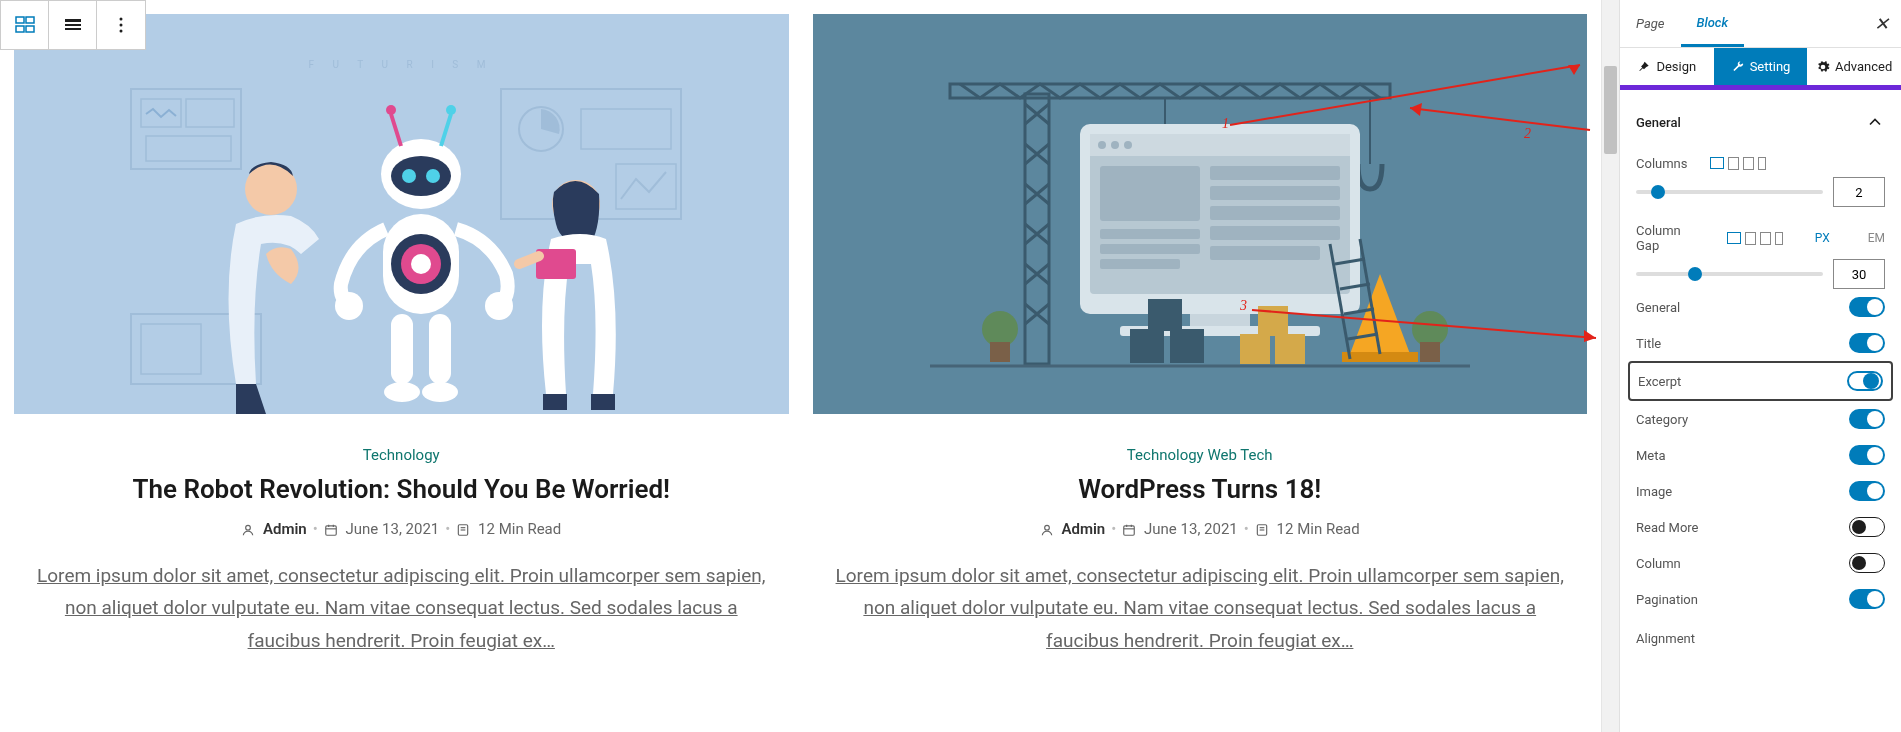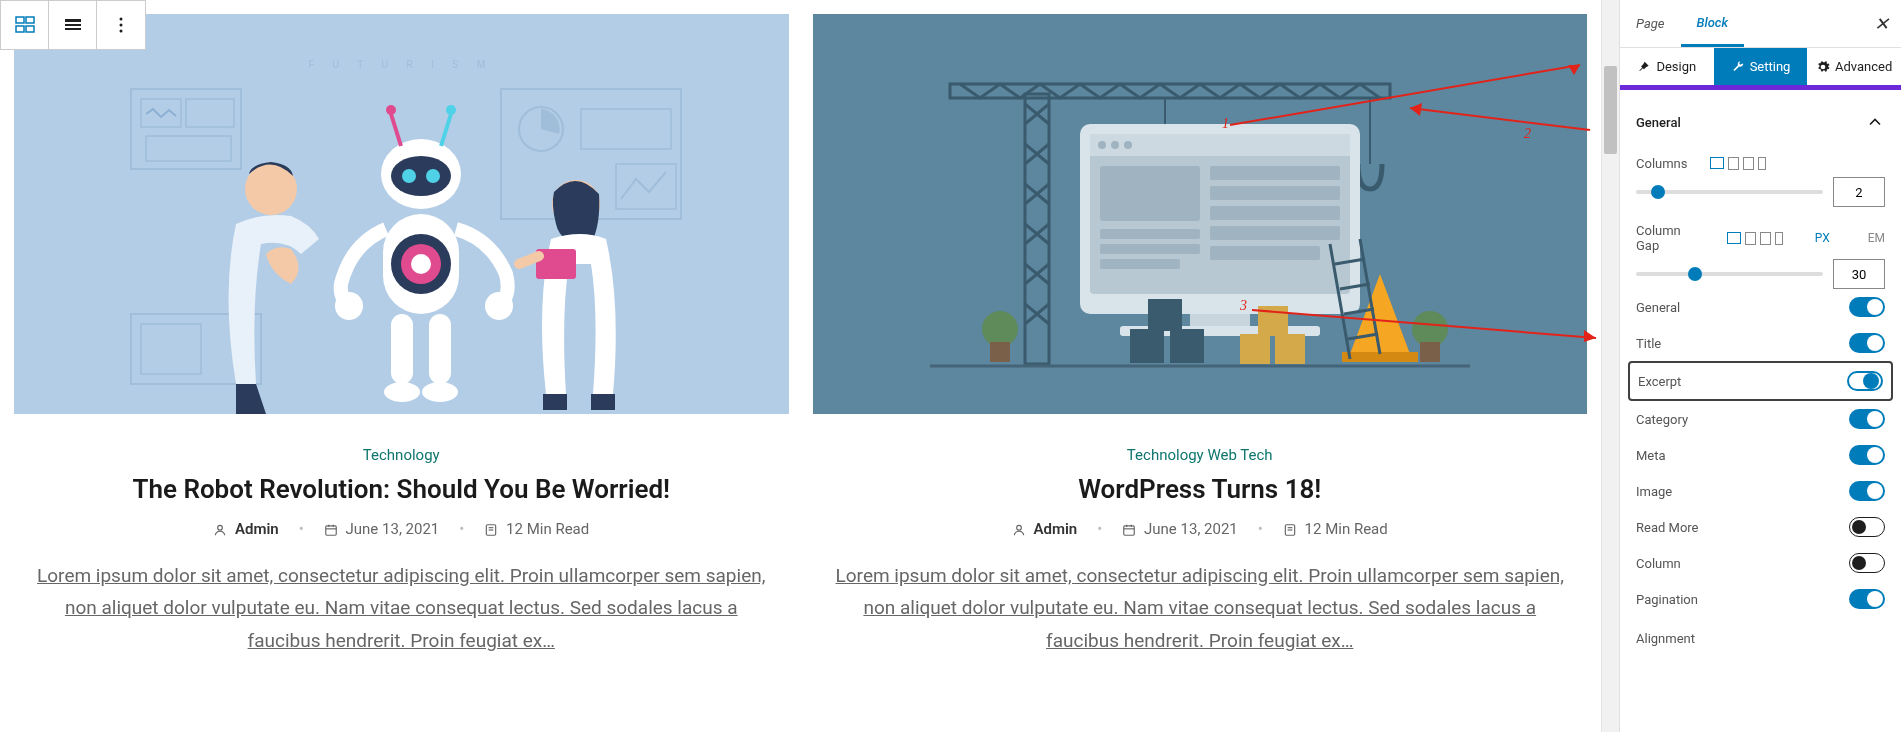--- a/index.html
+++ b/index.html
@@ -15,21 +15,21 @@
 .block-toolbar .tb-btn.active svg rect { stroke: #007cba; }
 
 
 .post-card { flex: 1; display: flex; flex-direction: column; }
 .post-image { width: 100%; height: 400px; display: flex; align-items: center; justify-content: center; overflow: hidden; }
 .post-image.bg1 { background: #b3cde6; }
 .post-image.bg2 { background: #5c879e; }
 .post-body { padding: 20px 10px; text-align: center; color: #333; }
 .post-category { color: #0f766e; font-size: 15px; margin: 12px 0 10px; }
 .post-title { font-size: 26px; font-weight: 600; color: #1a1a1a; margin-bottom: 16px; }
-.post-meta { display: flex; justify-content: center; align-items: center; gap: 20px; color: #666; font-size: 15px; margin-bottom: 22px; }
+.post-meta { display: flex; justify-content: center; align-items: center; gap: 6px; color: #666; font-size: 15px; margin-bottom: 22px; }
 .post-meta .sep { color: #bbb; }
 .post-meta svg { vertical-align: middle; margin-right: 4px; }
 .post-meta strong { color: #333; font-weight: 600; }
 .post-excerpt { color: #666; font-size: 19px; line-height: 1.7; padding: 0 4px; text-decoration: underline; }
 
 
 .scrollbar { width: 18px; background: #f1f1f1; border-left: 1px solid #e5e5e5; position: relative; }
 .scrollbar .thumb { position: absolute; left: 2px; right: 2px; top: 66px; height: 88px; background: #c1c1c1; border-radius: 2px; }
 
 

